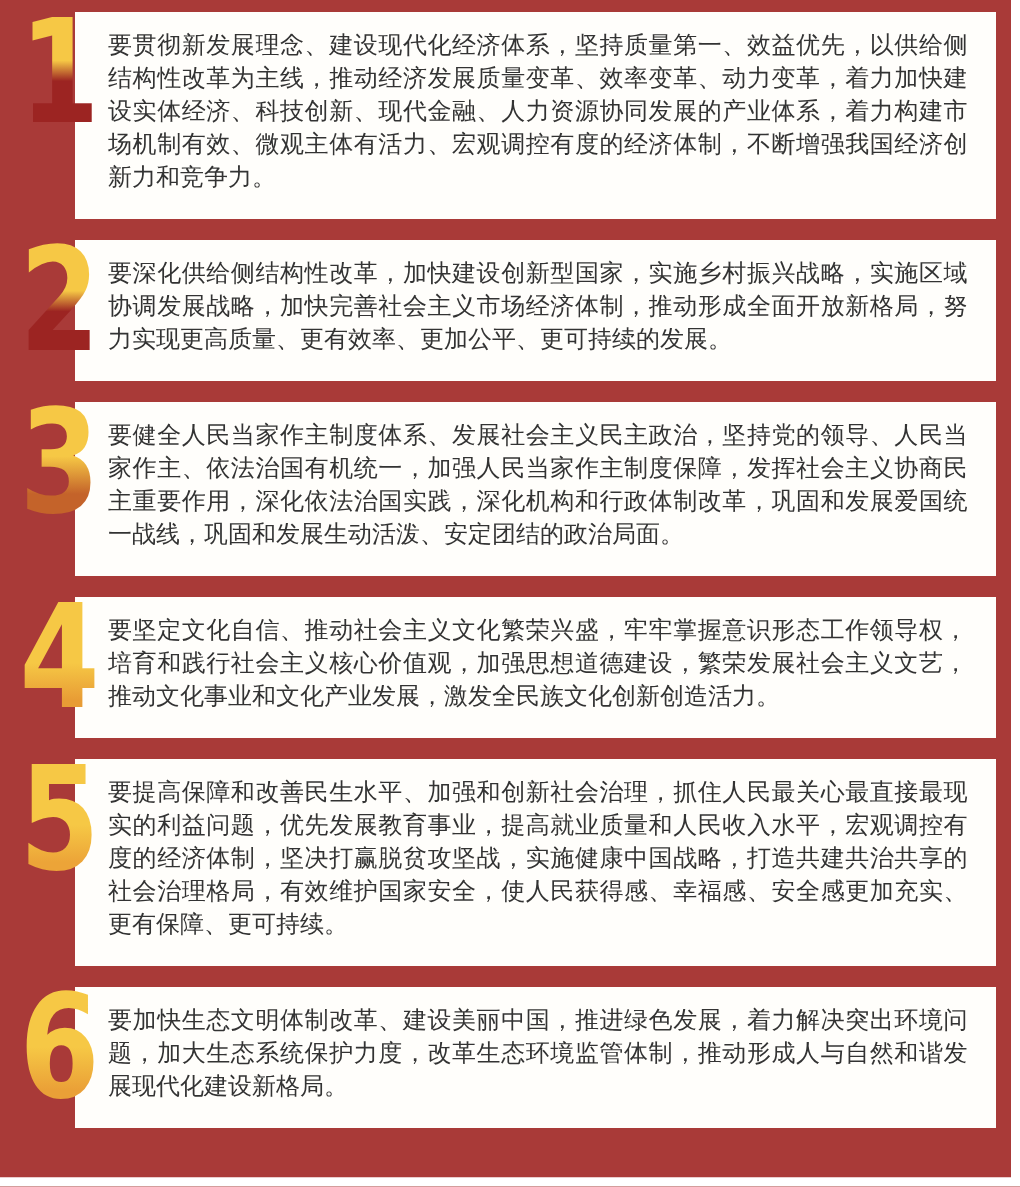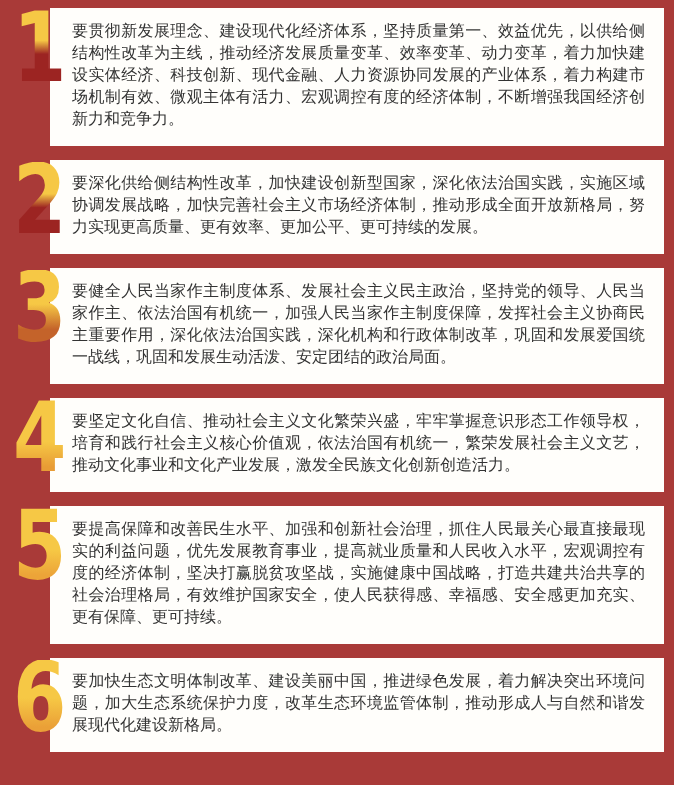--- a/index.html
+++ b/index.html
@@ -60,35 +60,35 @@
   <div class="item">
     <div class="num" style="background-image: linear-gradient(rgb(246, 200, 69) 40%, rgb(156, 36, 34) 58%);">1</div>
     <div class="box">
       <p class="txt">要贯彻新发展理念、建设现代化经济体系，坚持质量第一、效益优先，以供给侧结构性改革为主线，推动经济发展质量变革、效率变革、动力变革，着力加快建设实体经济、科技创新、现代金融、人力资源协同发展的产业体系，着力构建市场机制有效、微观主体有活力、宏观调控有度的经济体制，不断增强我国经济创新力和竞争力。</p>
     </div>
   </div>
 
   <div class="item">
     <div class="num" style="background-image: linear-gradient(rgb(246, 200, 69) 42%, rgb(156, 36, 34) 60%);">2</div>
     <div class="box">
-      <p class="txt">要深化供给侧结构性改革，加快建设创新型国家，深化依法治国实践，实施区域协调发展战略，加快完善社会主义市场经济体制，推动形成全面开放新格局，努力实现更高质量、更有效率、更加公平、更可持续的发展。</p>
+      <p class="txt">要深化供给侧结构性改革，加快建设创新型国家，实施乡村振兴战略，实施区域协调发展战略，加快完善社会主义市场经济体制，推动形成全面开放新格局，努力实现更高质量、更有效率、更加公平、更可持续的发展。</p>
     </div>
   </div>
 
   <div class="item">
     <div class="num" style="background-image: linear-gradient(rgb(246, 200, 69) 45%, rgb(196, 99, 42) 78%);">3</div>
     <div class="box">
       <p class="txt">要健全人民当家作主制度体系、发展社会主义民主政治，坚持党的领导、人民当家作主、依法治国有机统一，加强人民当家作主制度保障，发挥社会主义协商民主重要作用，深化依法治国实践，深化机构和行政体制改革，巩固和发展爱国统一战线，巩固和发展生动活泼、安定团结的政治局面。</p>
     </div>
   </div>
 
   <div class="item">
     <div class="num" style="background-image: linear-gradient(rgb(246, 200, 69) 55%, rgb(232, 156, 53) 88%);">4</div>
     <div class="box">
-      <p class="txt">要坚定文化自信、推动社会主义文化繁荣兴盛，牢牢掌握意识形态工作领导权，培育和践行社会主义核心价值观，依法治国有机统一，繁荣发展社会主义文艺，推动文化事业和文化产业发展，激发全民族文化创新创造活力。</p>
+      <p class="txt">要坚定文化自信、推动社会主义文化繁荣兴盛，牢牢掌握意识形态工作领导权，培育和践行社会主义核心价值观，加强思想道德建设，繁荣发展社会主义文艺，推动文化事业和文化产业发展，激发全民族文化创新创造活力。</p>
     </div>
   </div>
 
   <div class="item">
     <div class="num" style="background-image: linear-gradient(rgb(246, 200, 69) 55%, rgb(236, 164, 56) 88%);">5</div>
     <div class="box">
       <p class="txt">要提高保障和改善民生水平、加强和创新社会治理，抓住人民最关心最直接最现实的利益问题，优先发展教育事业，提高就业质量和人民收入水平，宏观调控有度的经济体制，坚决打赢脱贫攻坚战，实施健康中国战略，打造共建共治共享的社会治理格局，有效维护国家安全，使人民获得感、幸福感、安全感更加充实、更有保障、更可持续。</p>
     </div>
   </div>
 

